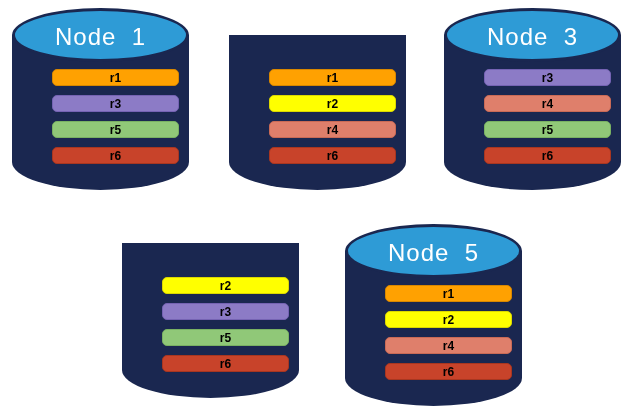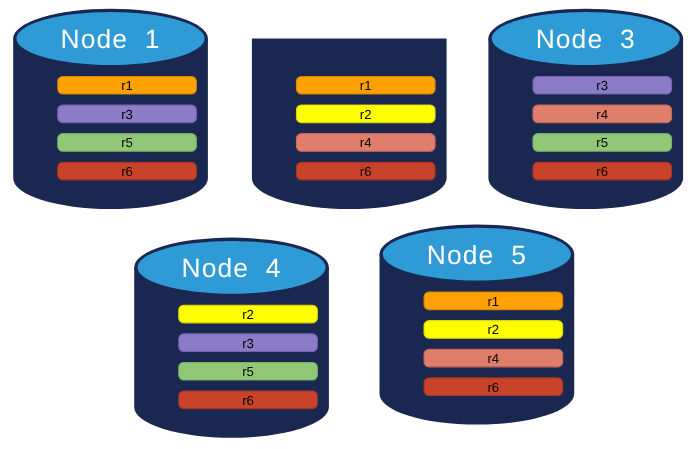--- a/index.html
+++ b/index.html
@@ -62,21 +62,21 @@
   .bar {
     box-sizing: border-box;
     width: 127px;
     height: 17px;
     border: 1.5px solid;
     border-radius: 5px;
     display: flex;
     align-items: center;
     justify-content: center;
     font-size: 12px;
-    font-weight: normal;
+    font-weight: bold;
     color: #000000;
     line-height: 1;
     margin-left: 30px;
   }
 </style>
 </head>
 <body>
 
 <div class="canvas">
 
@@ -111,32 +111,29 @@
       <div class="bars">
         <div class="bar" style="background: rgb(140, 123, 198); border-color: rgb(117, 99, 179);">r3</div>
         <div class="bar" style="background: rgb(223, 127, 107); border-color: rgb(201, 106, 86);">r4</div>
         <div class="bar" style="background: rgb(144, 200, 120); border-color: rgb(121, 177, 99);">r5</div>
         <div class="bar" style="background: rgb(200, 67, 42); border-color: rgb(168, 54, 32);">r6</div>
       </div>
     </div>
 
     <div class="node" style="left: 122px; top: 216px;">
       <div class="cyl-body"></div>
-      <div class="cyl-top">
-        <span class="node-title">Node  4</span>
-      </div>
       <div class="bars">
         <div class="bar" style="background: rgb(255, 255, 0); border-color: rgb(220, 216, 0);">r2</div>
         <div class="bar" style="background: rgb(140, 123, 198); border-color: rgb(117, 99, 179);">r3</div>
         <div class="bar" style="background: rgb(144, 200, 120); border-color: rgb(121, 177, 99);">r5</div>
         <div class="bar" style="background: rgb(200, 67, 42); border-color: rgb(168, 54, 32);">r6</div>
       </div>
     </div>
 
-    <div class="node" style="left: 345px; top: 204px;">
+    <div class="node" style="left: 345px; top: 224px;">
       <div class="cyl-body"></div>
       <div class="cyl-top">
         <span class="node-title">Node  5</span>
       </div>
       <div class="bars">
         <div class="bar" style="background: rgb(255, 161, 1); border-color: rgb(216, 135, 0);">r1</div>
         <div class="bar" style="background: rgb(255, 255, 0); border-color: rgb(220, 216, 0);">r2</div>
         <div class="bar" style="background: rgb(223, 127, 107); border-color: rgb(201, 106, 86);">r4</div>
         <div class="bar" style="background: rgb(200, 67, 42); border-color: rgb(168, 54, 32);">r6</div>
       </div>

